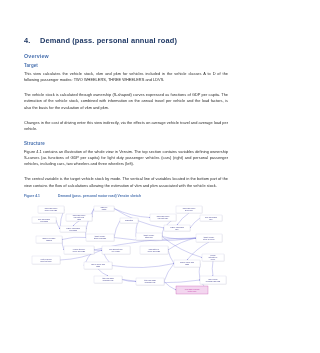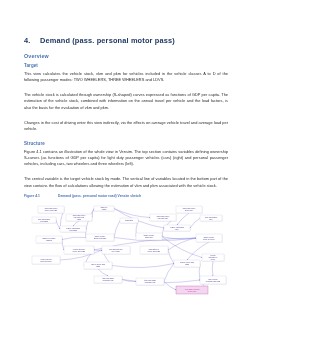--- a/index.html
+++ b/index.html
@@ -48,21 +48,21 @@
   .nd{font-family:"Liberation Sans",sans-serif;}
 </style>
 </head>
 <body>
 
 <div class="page">
   <div class="content">
 
     <div class="h1">
       <span class="num">4.</span>
-      <span>Demand (pass. personal motor pass)</span>
+      <span>Demand (pass. personal annual road)</span>
     </div>
 
     <div class="h2">Overview</div>
     <div class="h3">Target</div>
 
     <p class="p">This view calculates the vehicle stock, vkm and pkm for vehicles included in the vehicle classes A to D of the following passenger modes: TWO WHEELERS, THREE WHEELERS and LDVS.</p>
     <div class="gap"></div>
     <p class="p">The vehicle stock is calculated through ownership (S-shaped) curves expressed as functions of GDP per capita. The estimation of the vehicle stock, combined with information on the annual travel per vehicle and the load factors, is also the basis for the evaluation of vkm and pkm.</p>
     <div class="gap"></div>
     <p class="p">Changes in the cost of driving enter this view indirectly, via the effects on average vehicle travel and average load per vehicle.</p>

